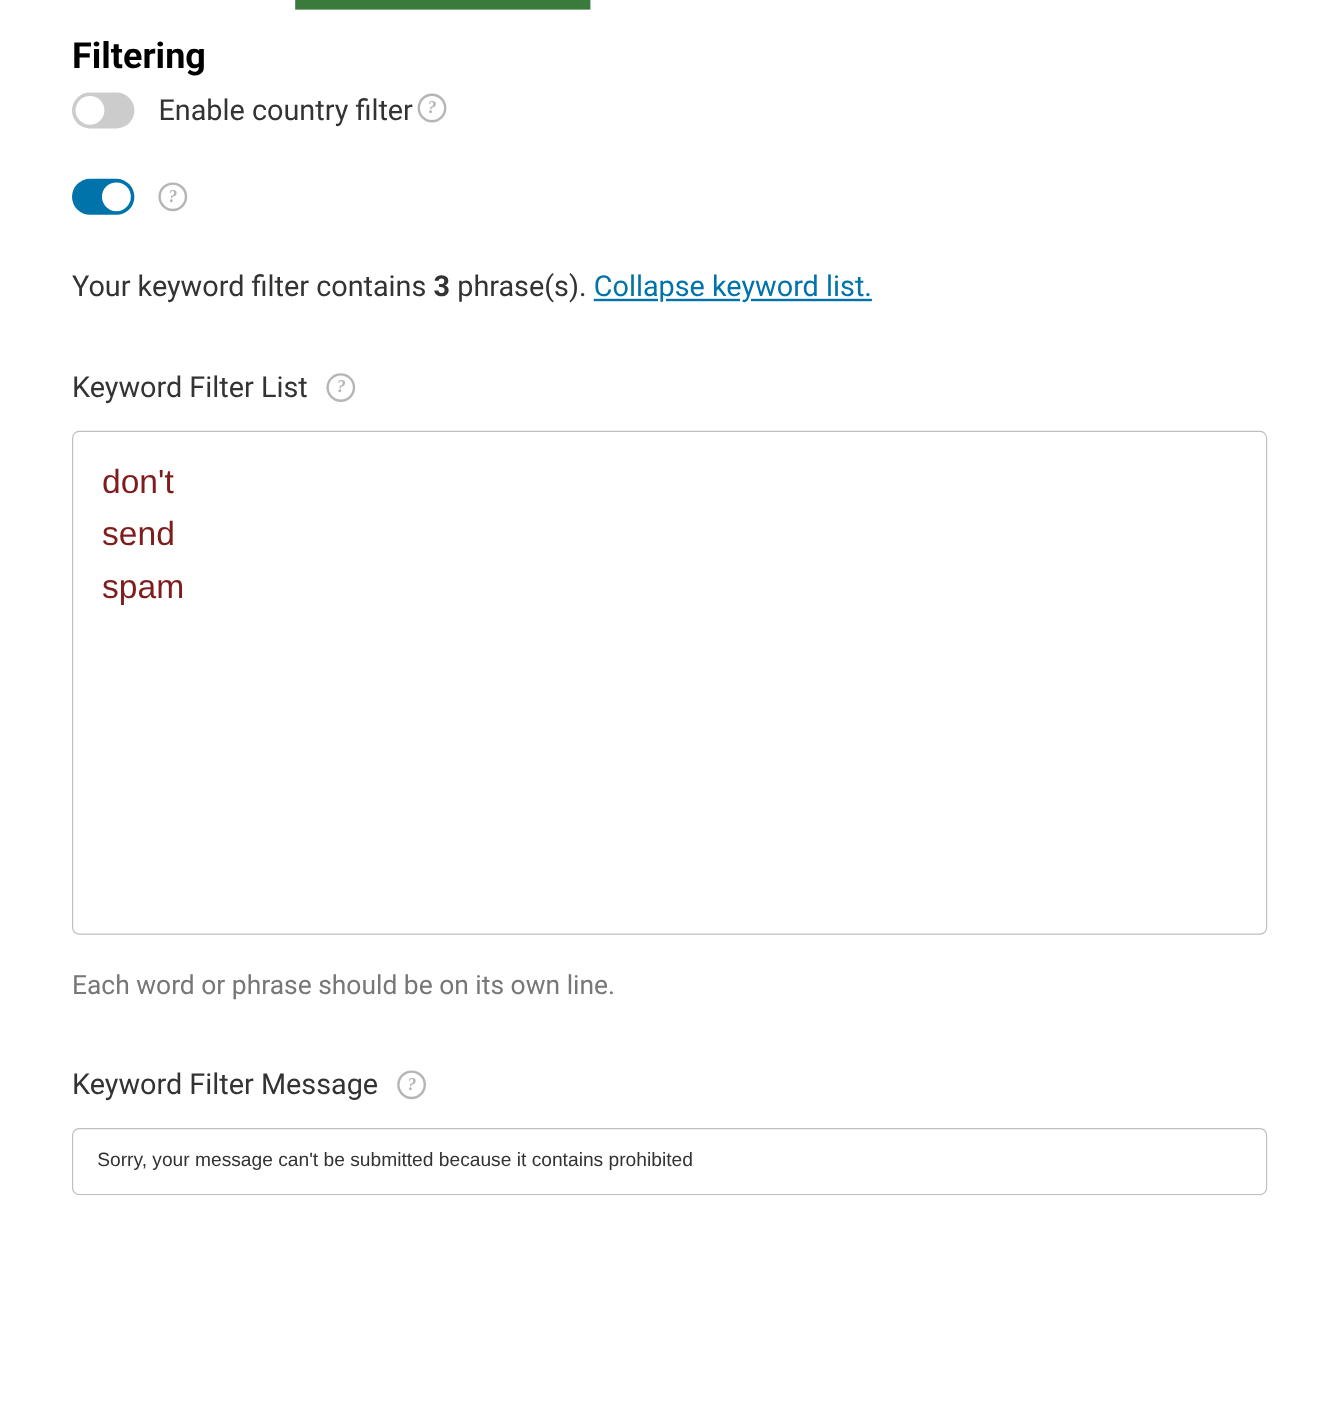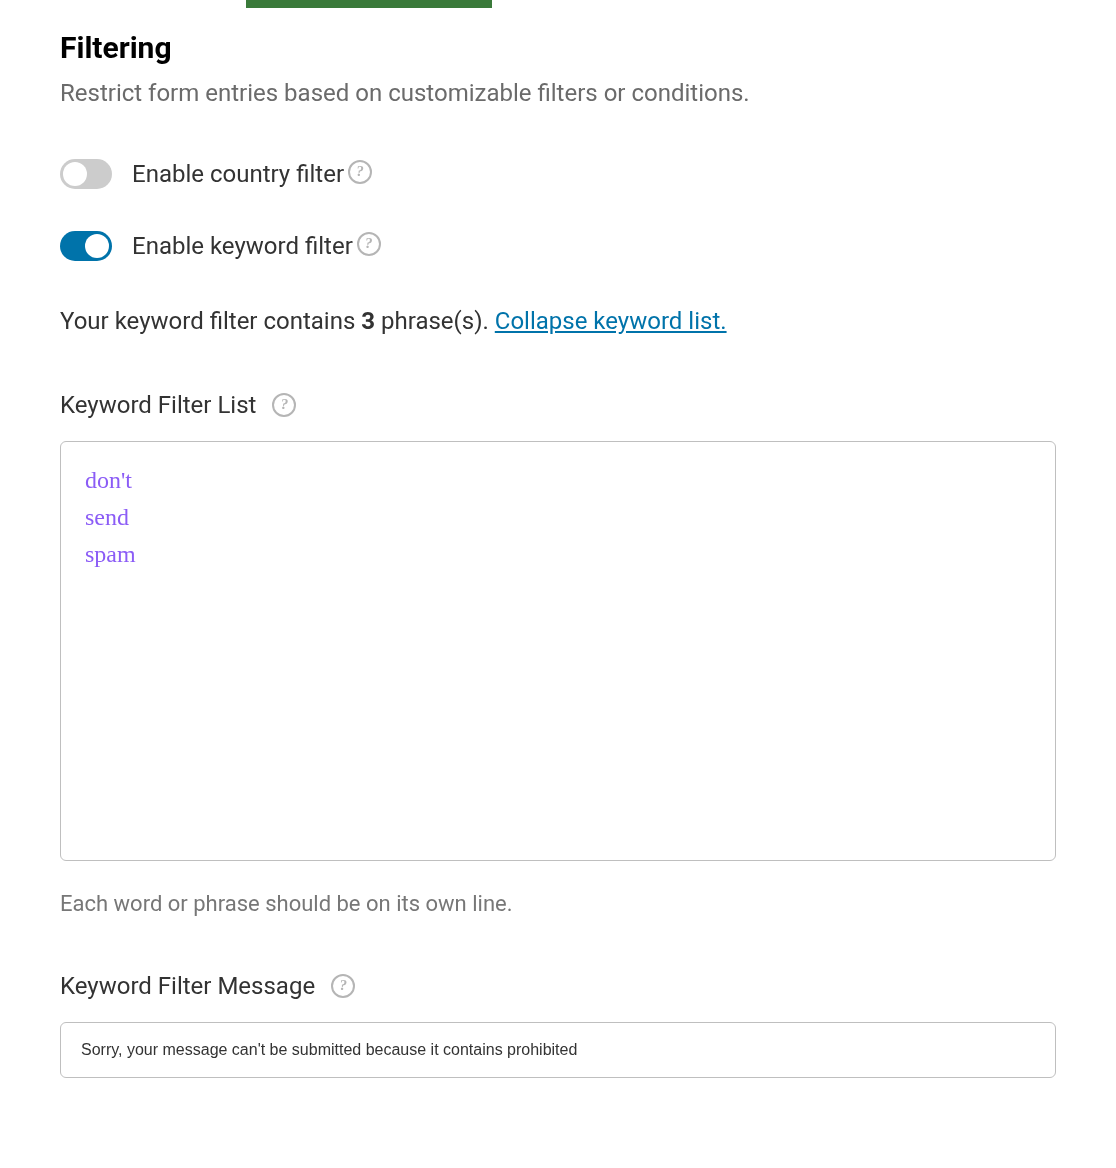--- a/index.html
+++ b/index.html
@@ -109,23 +109,23 @@
       align-items: center;
       gap: 16px;
       margin-bottom: 22px;
     }
     textarea.keyword-list {
       width: 100%;
       height: 420px;
       border: 1px solid #bfbfbf;
       border-radius: 6px;
       padding: 20px 24px;
-      font-size: 24px;
-      font-family: Liberation Serif, serif;
-      color: #8b5cf6;
+      font-size: 28px;
+      font-family: Liberation Sans, sans-serif;
+      color: #7f1d1d;
       resize: none;
       line-height: 1.55;
       outline: none;
     }
     .hint-text {
       font-size: 22px;
       color: #777;
       margin-top: 26px;
       margin-bottom: 56px;
     }
@@ -141,38 +141,36 @@
     }
   </style>
 </head>
 <body>
 
 <div class="green-bar"></div>
 
 <div class="container">
 
   <h2 class="section-title">Filtering</h2>
-  <p class="section-desc">Restrict form entries based on customizable filters or conditions.</p>
 
   <div class="toggle-row">
     <div class="toggle off">
       <div class="toggle-knob"></div>
     </div>
     <div class="toggle-label">
       <span>Enable country filter</span>
       <span class="help-icon">?</span>
     </div>
   </div>
 
   <div class="toggle-row">
     <div class="toggle on">
       <div class="toggle-knob"></div>
     </div>
     <div class="toggle-label">
-      <span>Enable keyword filter</span>
       <span class="help-icon">?</span>
     </div>
   </div>
 
   <p class="filter-status">
     <span>Your keyword filter contains </span><strong>3</strong><span> phrase(s). </span><a class="collapse-link">Collapse keyword list.</a>
   </p>
 
   <div class="field-label">
     <span>Keyword Filter List</span>

